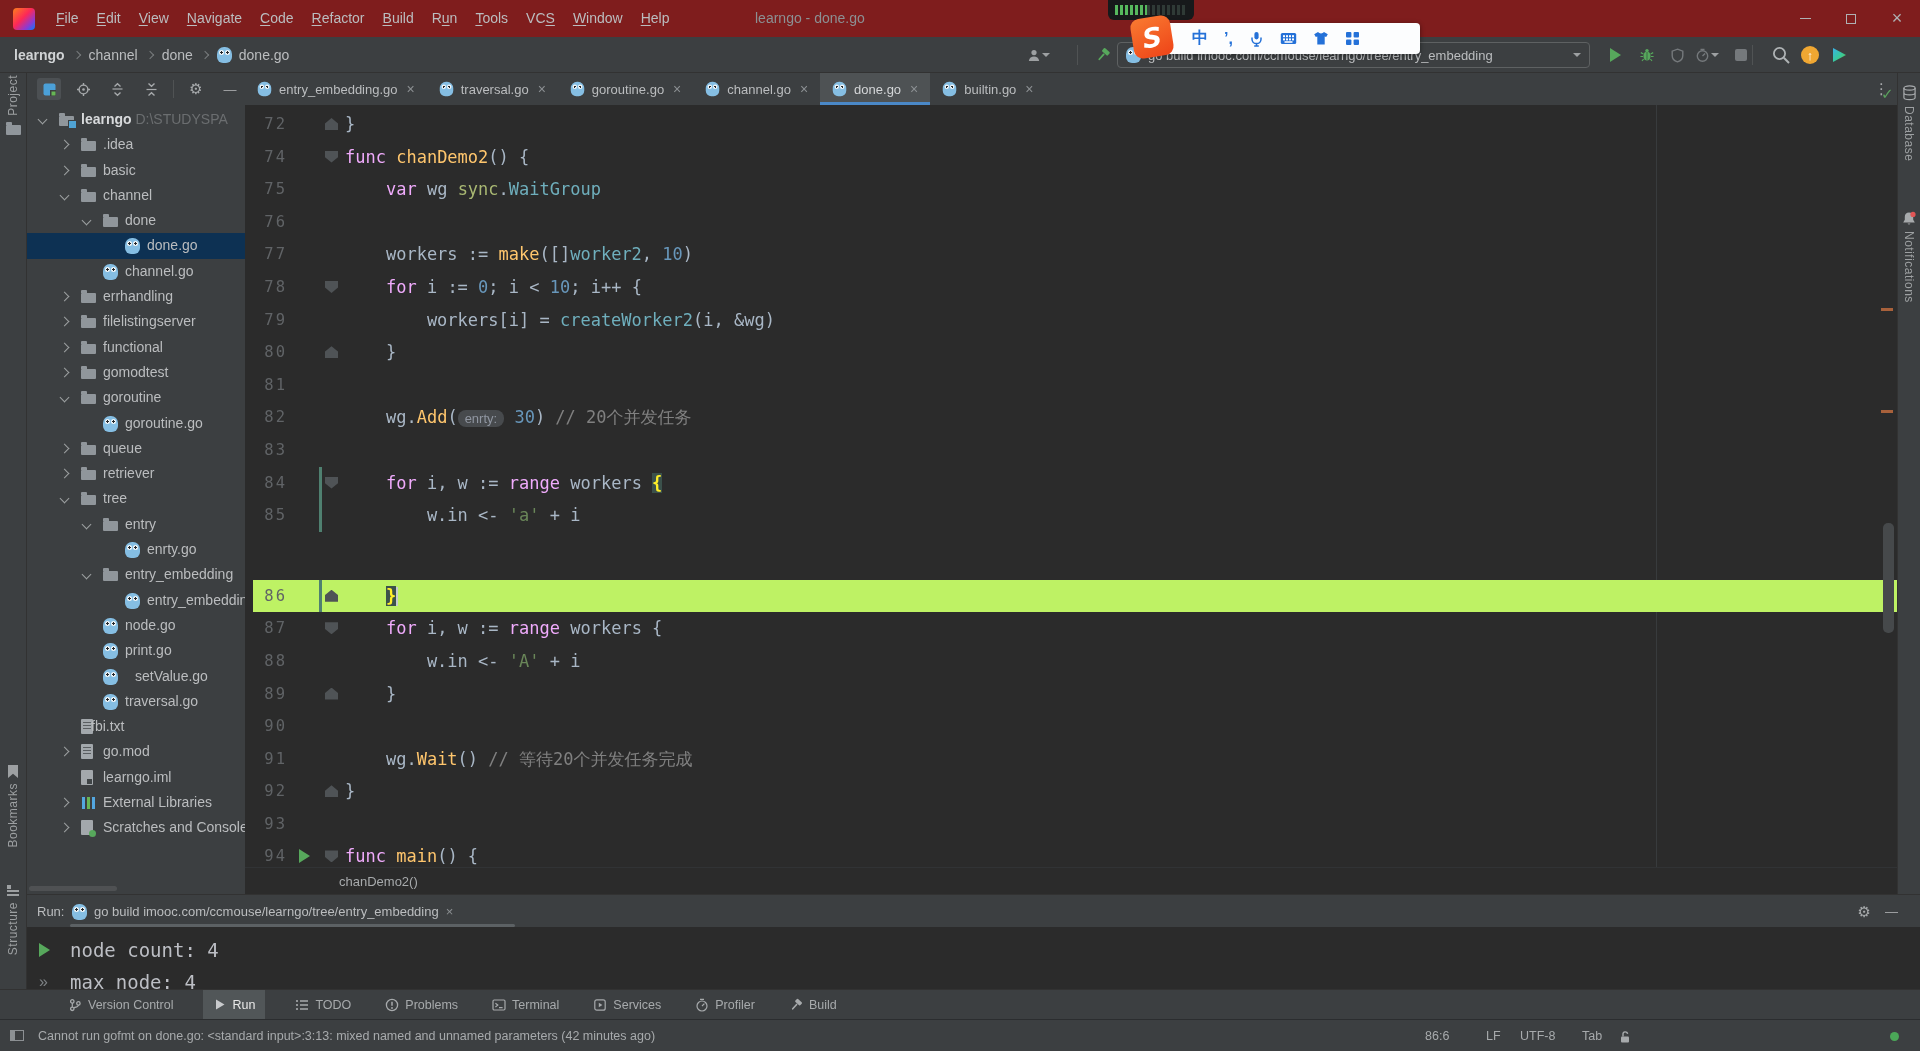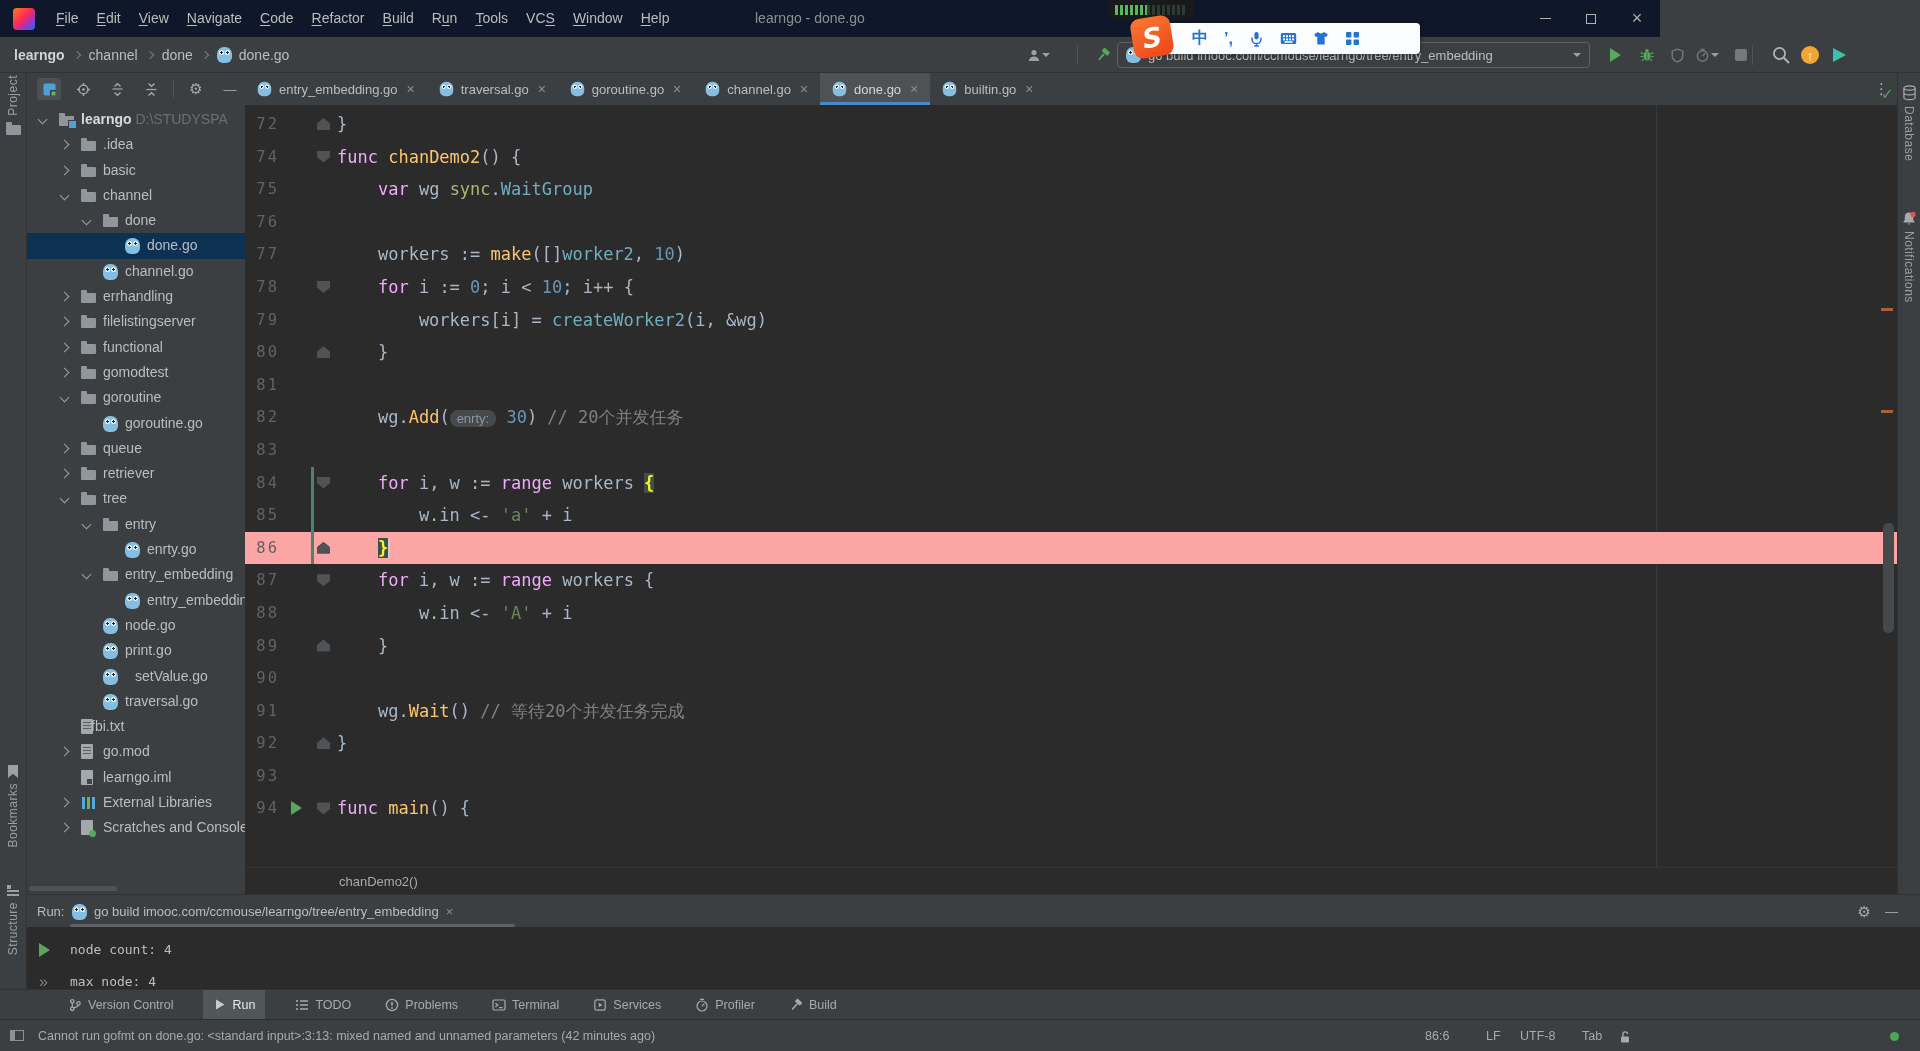--- a/index.html
+++ b/index.html
@@ -1,20 +1,20 @@
 <!DOCTYPE html>
 <html><head>
 <meta charset="utf-8">
 <style>
   html,body{margin:0;padding:0;background:#2B2B2B;}
   *{box-sizing:border-box;}
   #app{position:relative;width:1920px;height:1051px;background:#3C3F41;overflow:hidden;
        font-family:"Liberation Sans","DejaVu Sans",sans-serif;color:#BBBDBF;font-size:13px;}
   
-  #titlebar{position:absolute;left:0;top:0;width:1660px;height:37px;background:#0f172a;display:flex;align-items:center;}
+  #titlebar{position:absolute;left:0;top:0;width:1920px;height:37px;background:#7f1d1d;display:flex;align-items:center;}
   #applogo{width:22px;height:22px;margin-left:13px;border-radius:4px;
     background:linear-gradient(135deg,#FC801D 0%,#FE2857 45%,#9039D0 75%,#007EFF 100%);}
   #menubar{display:flex;margin-left:12px;}
   .menuitem{padding:0 9px;line-height:37px;font-size:14px;color:#BBBDBF;cursor:default;}
   .menuitem u{text-decoration:underline;text-underline-offset:2px;}
   #wintitle{position:absolute;left:755px;top:0;line-height:37px;color:#8C9093;font-size:14px;}
   #cpuwidget{position:absolute;left:1108px;top:0;width:86px;height:20px;background:#17191B;border-radius:0 0 6px 6px;
     display:flex;align-items:center;padding:0 7px;}
   #cpubars{width:100%;height:10px;background:
      repeating-linear-gradient(90deg,#57B85E 0 3px,#17191B 3px 5px);position:relative;}
@@ -90,24 +90,24 @@
      box-shadow:8px 4px 0 #9DA0A2,0 8px 0 #9DA0A2,8px 8px 0 #9DA0A2? ;}
   .ic-structure::after{content:"";position:absolute;left:0;top:5px;width:12px;height:2px;background:#9DA0A2;box-shadow:0 4px 0 #9DA0A2;}
   
   #editor{position:absolute;left:245px;top:73px;width:1652px;height:821px;background:#2B2B2B;}
   #tabbar{position:absolute;left:0;top:0;width:1652px;height:32px;background:#3C3F41;display:flex;align-items:stretch;}
   .etab{display:flex;align-items:center;gap:7px;padding:0 12px;font-size:13px;color:#BBBDBF;position:relative;}
   .etab .tclose{color:#8C9093;font-size:14px;margin-left:2px;}
   .etab.active{background:#4E5254;color:#D4D6D8;box-shadow:inset 0 -3px 0 #4A88C7;}
   .etab .ic-go{transform:scale(.9);}
   #tabmore{position:absolute;right:8px;top:7px;color:#A7AAAC;font-size:15px;font-family:"DejaVu Sans",sans-serif;}
-  #code{position:absolute;left:0;top:32px;width:1652px;height:762px;background:#2B2B2B;padding-top:3px;}
+  #code{position:absolute;left:0;top:32px;width:1652px;height:762px;background:#2B2B2B;padding-top:3px;padding-left:8px;}
   #guide{position:absolute;left:1411px;top:0;width:1px;height:762px;background:#383B3D;}
   .crow{position:relative;height:32.6px;}
-  .crow.cur{background:#fca5a5;}
+  .crow.cur{background:#bef264;margin-top:48px;}
   .lnum{position:absolute;left:0;top:0;width:34px;text-align:right;font-family:"DejaVu Sans Mono",monospace;
      font-size:15.5px;letter-spacing:2px;color:#606366;line-height:32.6px;}
   .chgbar{position:absolute;left:66px;top:0;width:3px;height:100%;background:#4F8070;}
   .foldmk{position:absolute;left:72px;top:10px;width:13px;height:12px;background:#4F5356;}
   .foldmk.down{clip-path:polygon(0 0,100% 0,100% 55%,50% 100%,0 55%);}
   .foldmk.up{clip-path:polygon(50% 0,100% 45%,100% 100%,0 100%,0 45%);}
   .runmk{position:absolute;left:46px;top:9px;width:0;height:0;border-top:7px solid transparent;
      border-bottom:7px solid transparent;border-left:11px solid #57A85C;}
   .ctext{position:absolute;left:92px;top:0;white-space:pre;font-family:"DejaVu Sans Mono",monospace;
      font-size:17px;line-height:32.6px;color:#A9B7C6;}
@@ -129,21 +129,21 @@
   .stripemark{position:absolute;left:1636px;width:12px;height:3px;background:#A8613B;}
   #vthumb{position:absolute;left:1638px;top:450px;width:11px;height:110px;background:#46494B;border-radius:5px;}
   
   #runpanel{position:absolute;left:27px;top:894px;width:1893px;height:95px;background:#2B2B2B;}
   #runheader{position:absolute;left:0;top:0;width:100%;height:33px;background:#3C3F41;border-top:1px solid #323232;}
   #runlabel{position:absolute;left:10px;top:0;line-height:33px;font-size:13px;color:#BBBDBF;}
   #runtab{position:absolute;left:45px;top:0;height:33px;display:flex;align-items:center;gap:7px;font-size:13px;color:#BBBDBF;}
   #runtabline{position:absolute;left:43px;top:29px;width:445px;height:3px;background:#5C6164;border-radius:2px;}
   #runhdrbtns{position:absolute;right:22px;top:0;height:33px;display:flex;align-items:center;gap:14px;color:#A7AAAC;}
   .runrow{position:absolute;left:0;width:100%;height:32px;}
-  .runrow .rtext{position:absolute;left:43px;font-family:"DejaVu Sans Mono",monospace;font-size:13px;color:#BCBEC4;line-height:32px;}
+  .runrow .rtext{position:absolute;left:43px;font-family:"DejaVu Sans Mono",monospace;font-size:19px;color:#BCBEC4;line-height:32px;}
   .runrow .rply{position:absolute;left:12px;top:9px;width:0;height:0;border-top:7px solid transparent;
      border-bottom:7px solid transparent;border-left:11px solid #57A85C;}
   .runrow .rchev{position:absolute;left:12px;top:0;line-height:32px;color:#7D8184;font-size:16px;}
   
   #bottombar{position:absolute;left:0;top:989px;width:1920px;height:30px;background:#3C3F41;border-top:1px solid #323232;
      display:flex;align-items:center;padding-left:64px;gap:26px;font-size:12.5px;color:#A7AAAC;}
   .bbitem{display:flex;align-items:center;gap:6px;height:30px;padding:0 4px;}
   .bbitem.on{background:#515658;color:#E8E8E8;padding:0 10px;}
   .bbitem svg{flex:none;}
   

